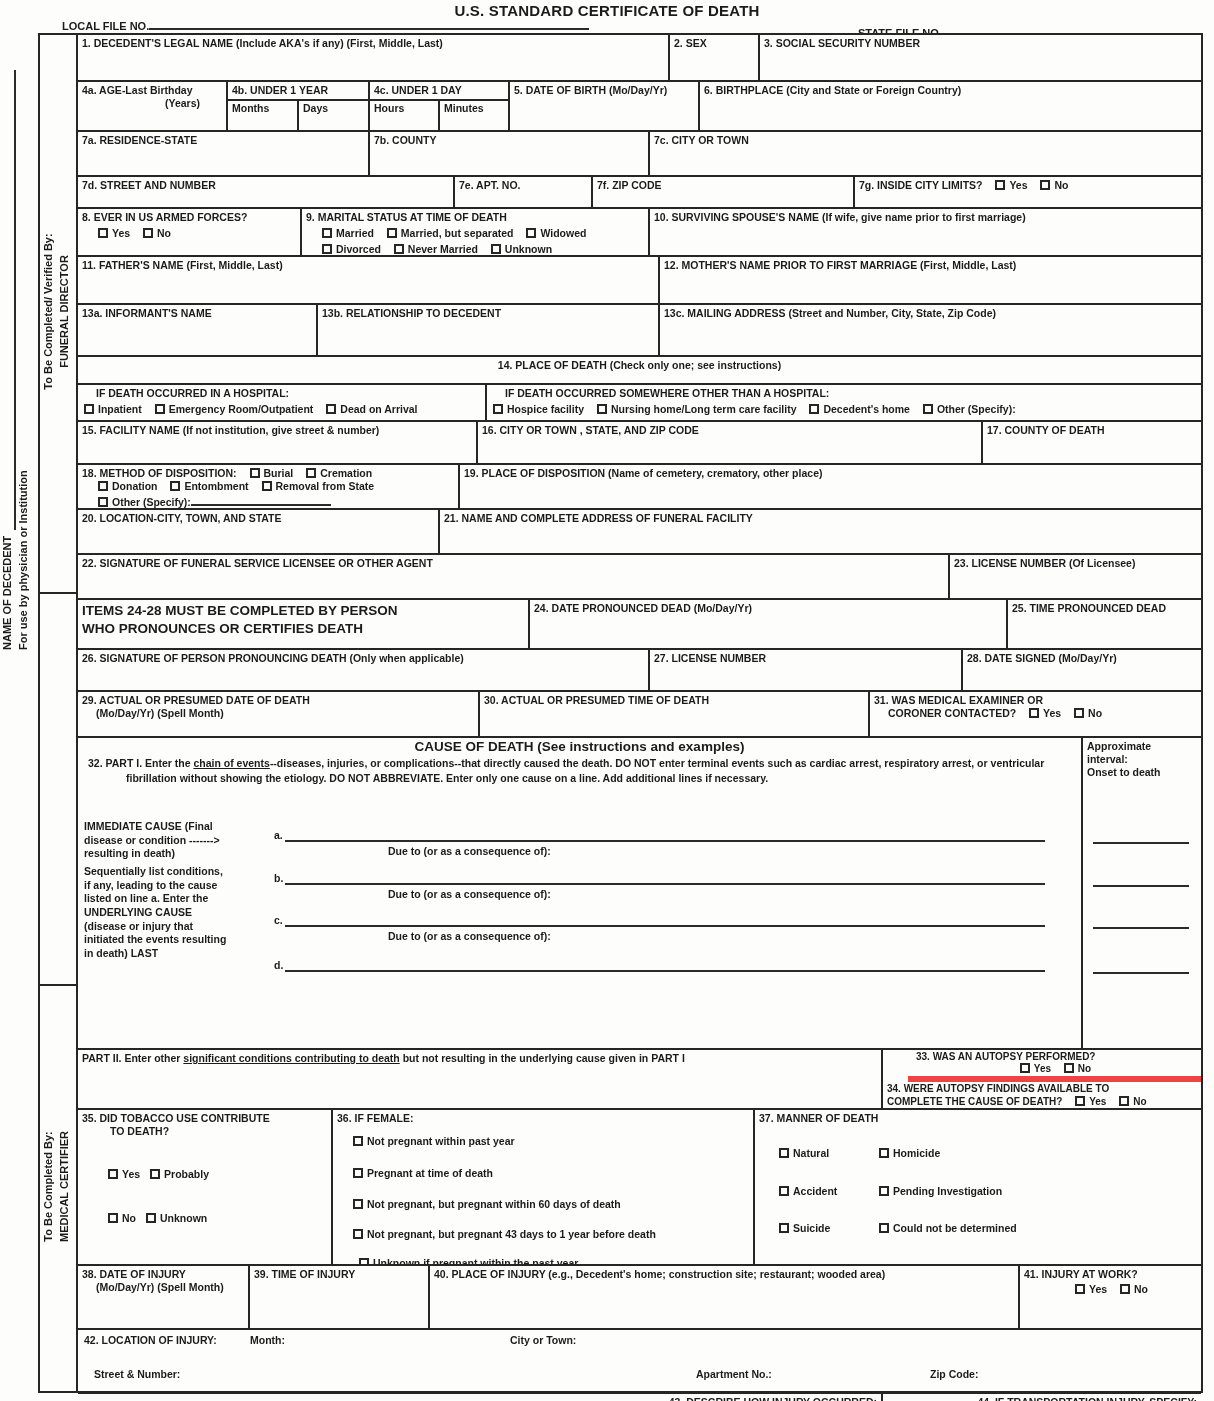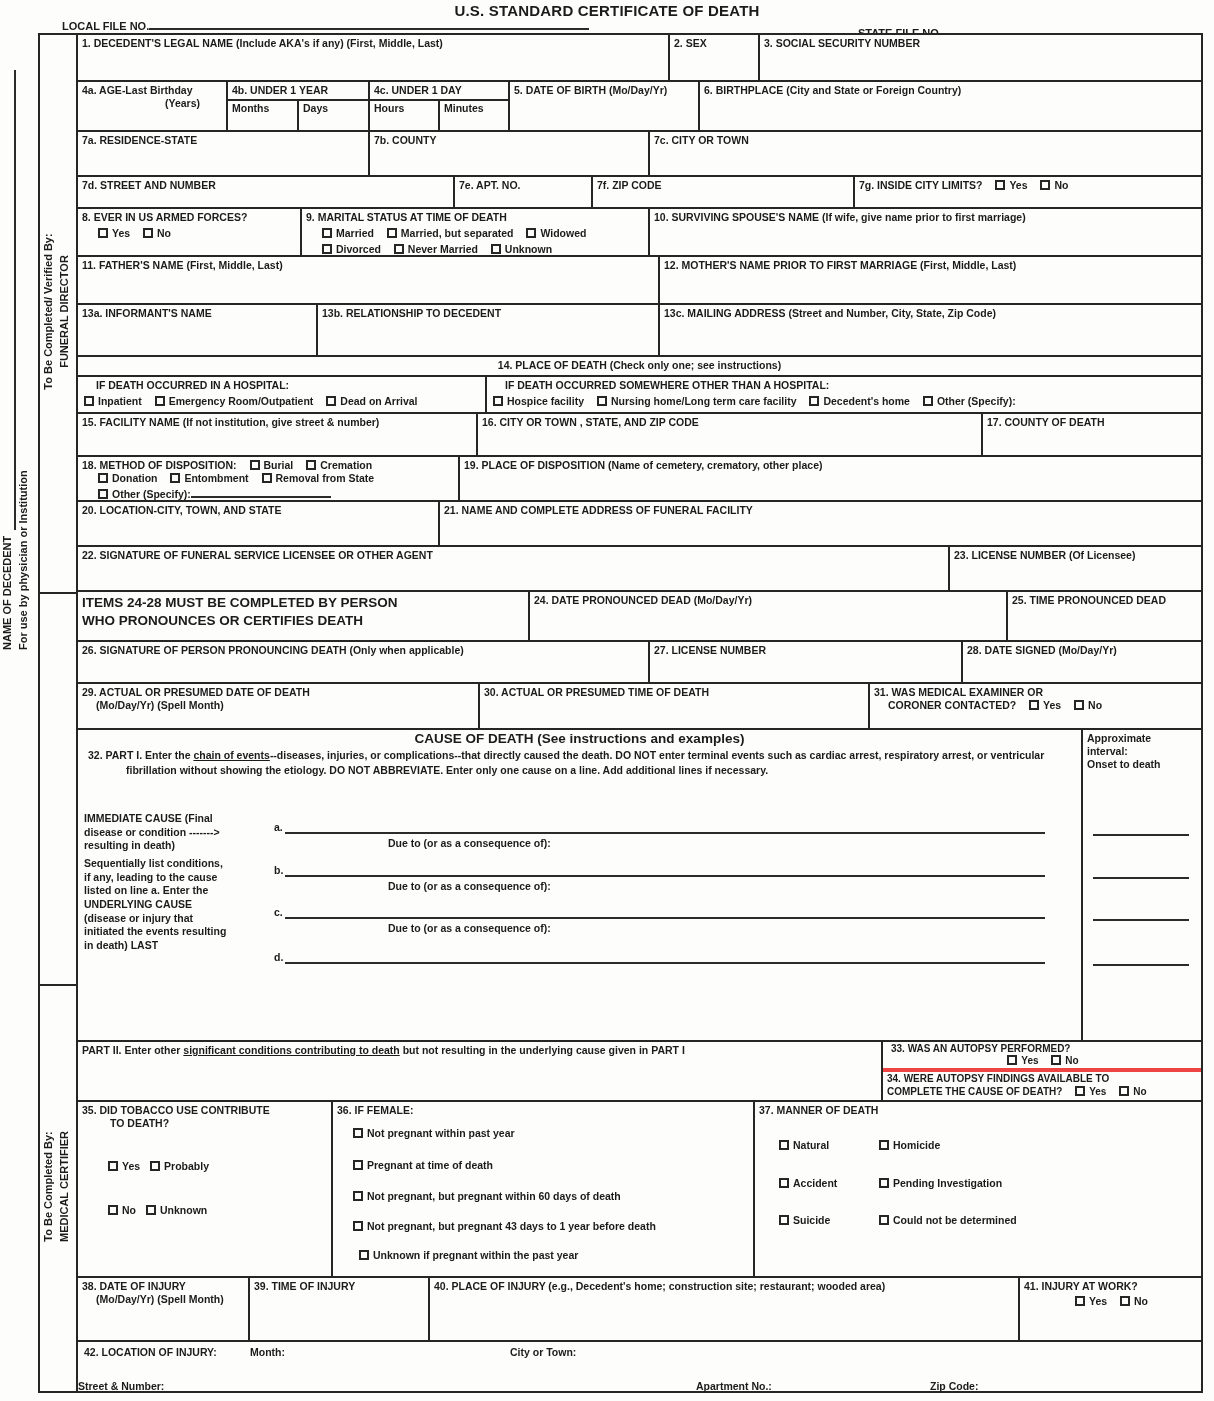--- a/index.html
+++ b/index.html
@@ -37,21 +37,21 @@
   .cod-p{position:absolute;top:18px;left:10px;width:920px;white-space:normal;
          padding-left:38px;text-indent:-38px;line-height:1.45;}
   .us{text-decoration:underline;}
   .blocktxt{position:absolute;white-space:normal;line-height:1.3;}
   .cl{position:absolute;left:196px;right:36px;height:14px;display:flex;align-items:flex-end;}
   .cl .blank{flex:1;border-bottom:2px solid #2b2b2b;margin-left:2px;}
   .due{position:absolute;left:310px;}
   .ivl{position:absolute;left:10px;right:12px;border-bottom:2px solid #2b2b2b;}
   
   .stack{display:flex;flex-direction:column;padding:0;}
-  .b33{border-bottom:4px solid #ef4444;padding:1px 8px;}
+  .b33{border-bottom:6px solid #ef4444;padding:1px 8px;margin-left:25px;}
   .b34{padding:1px 4px;flex:1;}
   
   .strip{position:absolute;left:38px;top:33px;width:38px;height:1360px;border:2px solid #262626;
          border-right:none;box-sizing:border-box;background:#fdfdfc;}
   .strip .div1{position:absolute;left:0;right:0;top:557px;height:2px;background:#262626;}
   .strip .div2{position:absolute;left:0;right:0;top:949px;height:2px;background:#262626;}
   .vwrap{position:absolute;width:36px;}
   .vtext{position:absolute;transform:rotate(-90deg);transform-origin:left top;left:0;
          display:flex;flex-direction:column;justify-content:center;text-align:center;
          font-size:11px;line-height:1.45;white-space:nowrap;}
@@ -169,21 +169,21 @@
       <div class="c" style="flex:0 0 582px"><span class="lb">11.  FATHER'S NAME (First, Middle, Last)</span></div>
       <div class="c"><span class="lb">12.  MOTHER'S NAME PRIOR TO FIRST MARRIAGE (First, Middle, Last)</span></div>
     </div>
 
     <div class="row" style="height:52px">
       <div class="c" style="flex:0 0 240px"><span class="lb">13a.  INFORMANT'S NAME</span></div>
       <div class="c" style="flex:0 0 342px"><span class="lb">13b.  RELATIONSHIP TO DECEDENT</span></div>
       <div class="c"><span class="lb">13c.  MAILING ADDRESS (Street and Number, City, State, Zip Code)</span></div>
     </div>
 
-    <div class="row" style="height:20px">
+    <div class="row" style="height:28px">
       <div class="c center"><span class="lb">14.  PLACE OF DEATH (Check only one; see instructions)</span></div>
     </div>
 
     <div class="row" style="height:37px">
       <div class="c" style="flex:0 0 409px">
         <div class="lb ind">IF DEATH OCCURRED IN A HOSPITAL:</div>
         <div class="opt-line"><span class="cb first"></span><span>Inpatient</span>
           <span class="cb"></span><span>Emergency Room/Outpatient</span>
           <span class="cb"></span><span>Dead on Arrival</span></div>
       </div>
@@ -315,21 +315,21 @@
         </div>
         <div class="b34">
           <div class="lb">34.  WERE AUTOPSY FINDINGS AVAILABLE TO</div>
           <div><span class="lb">COMPLETE THE CAUSE OF DEATH?</span>
             <span class="cb"></span><span>Yes</span>
             <span class="cb"></span><span>No</span></div>
         </div>
       </div>
     </div>
 
-    <div class="row" style="height:176px">
+    <div class="row" style="height:156px">
       <div class="c" style="flex:0 0 255px">
         <div class="lb">35.    DID TOBACCO USE CONTRIBUTE</div>
         <div class="lb" style="padding-left:28px">TO DEATH?</div>
         <div style="margin-top:30px;padding-left:24px"><span class="cb first"></span><span>Yes</span><span class="cb"></span><span>Probably</span></div>
         <div style="margin-top:32px;padding-left:24px"><span class="cb first"></span><span>No</span><span class="cb"></span><span>Unknown</span></div>
       </div>
       <div class="c" style="flex:0 0 422px">
         <div class="lb">36.  IF FEMALE:</div>
         <div style="margin-top:10px;padding-left:14px"><span class="cb first"></span><span>Not pregnant within past year</span></div>
         <div style="margin-top:19px;padding-left:14px"><span class="cb first"></span><span>Pregnant at time of death</span></div>
@@ -357,21 +357,21 @@
         <div class="center" style="margin-top:2px"><span class="cb first"></span><span>Yes</span>
           <span class="cb"></span><span>No</span></div>
       </div>
     </div>
 
     <div class="row" style="height:64px">
       <div class="c">
         <span class="t lb" style="top:4px;left:6px">42.  LOCATION OF INJURY:</span>
         <span class="t lb" style="top:4px;left:172px">Month:</span>
         <span class="t lb" style="top:4px;left:432px">City or Town:</span>
-        <span class="t lb" style="top:38px;left:0">Street &amp; Number:</span>
+        <span class="t lb" style="top:38px;left:16px">Street &amp; Number:</span>
         <span class="t lb" style="top:38px;left:618px">Apartment No.:</span>
         <span class="t lb" style="top:38px;left:852px">Zip Code:</span>
       </div>
     </div>
 
     <div class="row" style="height:75px">
       <div class="c" style="flex:0 0 805px"><span class="lb">43.  DESCRIBE HOW INJURY OCCURRED:</span></div>
       <div class="c">
         <div class="lb">44.  IF TRANSPORTATION INJURY, SPECIFY:</div>
         <div style="margin-top:2px"><span class="cb first"></span><span>Driver/Operator</span></div>

